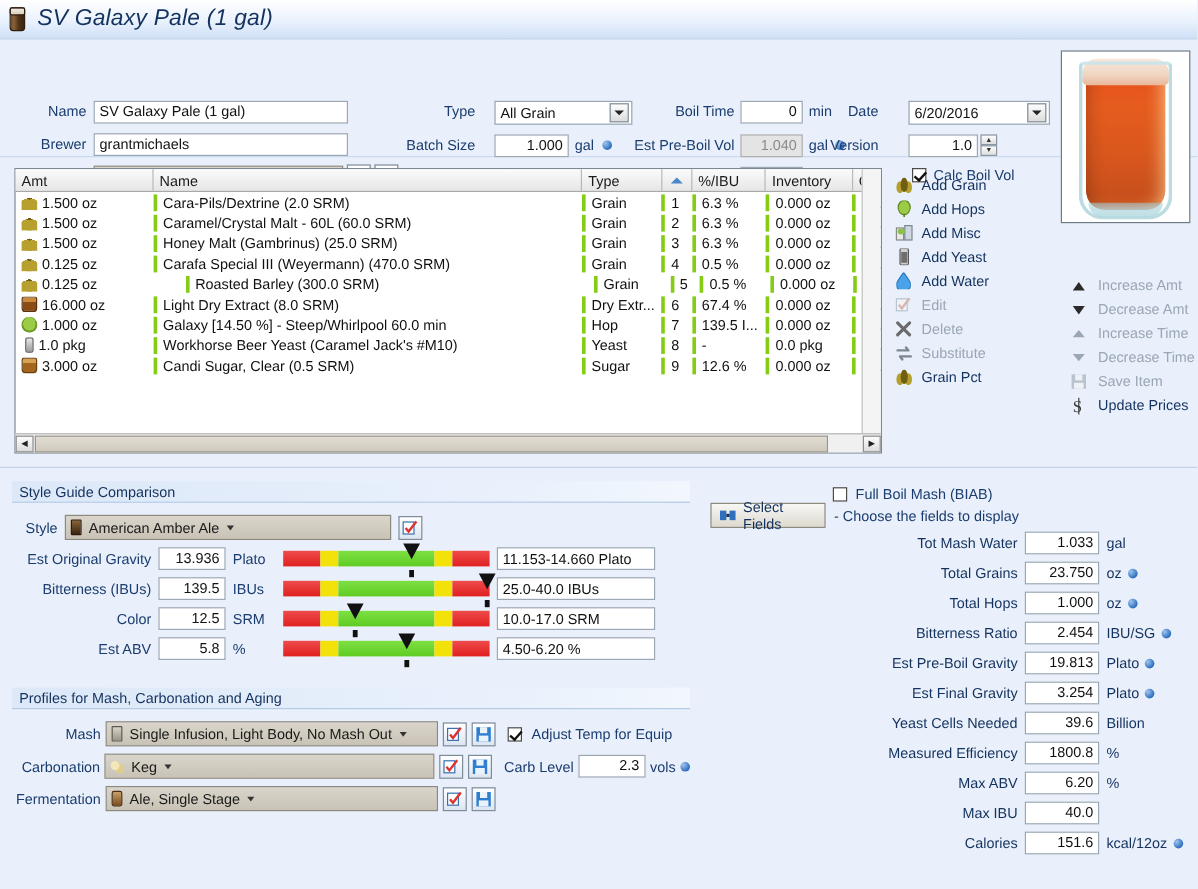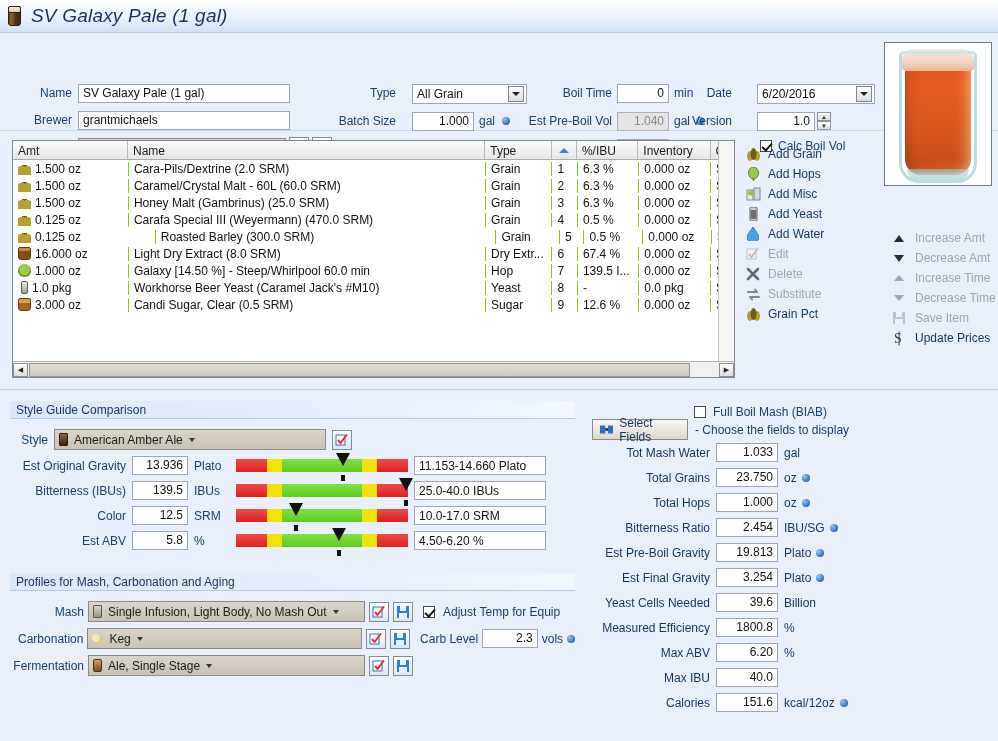--- a/index.html
+++ b/index.html
@@ -119,21 +119,21 @@
     border:1px solid #7a8795; background:#fff;
   }
   #gridhead { display:flex; height:19px;
     background:linear-gradient(to bottom,#fbfbfb,#e6e6e6); border-bottom:1px solid #a9a9a9; }
   #gridhead .hc {
     border-right:1px solid #b9b9b9; padding:1px 0 0 5px; font-size:12px; color:#1a1a1a;
     overflow:hidden; white-space:nowrap; display:flex; align-items:center;
   }
   .gr { display:flex; height:17px; align-items:center; }
   .gr .gc { padding-left:5px; font-size:12px; color:#111; white-space:nowrap; overflow:hidden; display:flex; align-items:center; gap:4px; }
-  .gsep { border-left:1px solid #84cc16; }
+  .gsep { border-left:3px solid #84cc16; }
   .icn { width:13px; height:13px; flex:0 0 13px; }
   .icn-grain { background:
       radial-gradient(ellipse at 30% 75%, #b8a02f 0 42%, transparent 43%),
       radial-gradient(ellipse at 70% 75%, #b8a02f 0 42%, transparent 43%),
       radial-gradient(ellipse at 50% 60%, #6f5f13 0 45%, transparent 46%);
     background-color:transparent;
   }
   .icn-extract { background: linear-gradient(to bottom,#c98a3a 0 30%, #8a4c14 30% 100%); border:1px solid #5d330c; border-radius:2px 2px 3px 3px; }
   .icn-hop { background: radial-gradient(ellipse at 50% 45%, #9ccb47 0 55%, #6f9c28 56% 100%); border-radius:50% 50% 45% 45%; }
   .icn-yeast { width:7px; flex:0 0 7px; margin-left:3px; background: linear-gradient(to bottom,#e9e9e9,#9a9a9a); border:1px solid #5b5b5b; border-radius:2px; }
@@ -172,21 +172,21 @@
     position:absolute; top:-6px; width:0;height:0;
     border-left:7px solid transparent;border-right:7px solid transparent;border-top:13px solid #111;
   }
   .sbar .marker:after{
     content:""; position:absolute; left:-2px; top:9px; width:4px;height:6px;background:#111;
   }
   .rng { border:1px solid #9aa7b5; background:#fff; height:19px; width:132px; font-size:12px; color:#111;
          display:flex; align-items:center; padding-left:4px; }
   
   #stats { position:absolute; left:592px; top:398px; width:400px; }
-  .strow { display:flex; align-items:center; gap:6px; height:25px; }
+  .strow { display:flex; align-items:center; gap:6px; height:25px; justify-content:flex-end; }
   .strow .slbl { width:118px; text-align:right; font-size:12px; color:#14325e; }
   .strow .sfld { width:62px; }
   .sunit { width:70px; text-align:left; display:flex; align-items:center; gap:5px; font-size:12px; color:#14325e; }
   #selfields {
     display:flex; align-items:center; gap:6px;
     background:linear-gradient(to bottom,#f7f7f4,#ddd9cf); border:1px solid #8e897e;
     height:21px; padding:0 7px; font-size:12px; color:#14325e; width:96px;
   }
   .divider { position:absolute; left:0; width:998px; height:1px; background:#c2d3e8; }
 </style>

